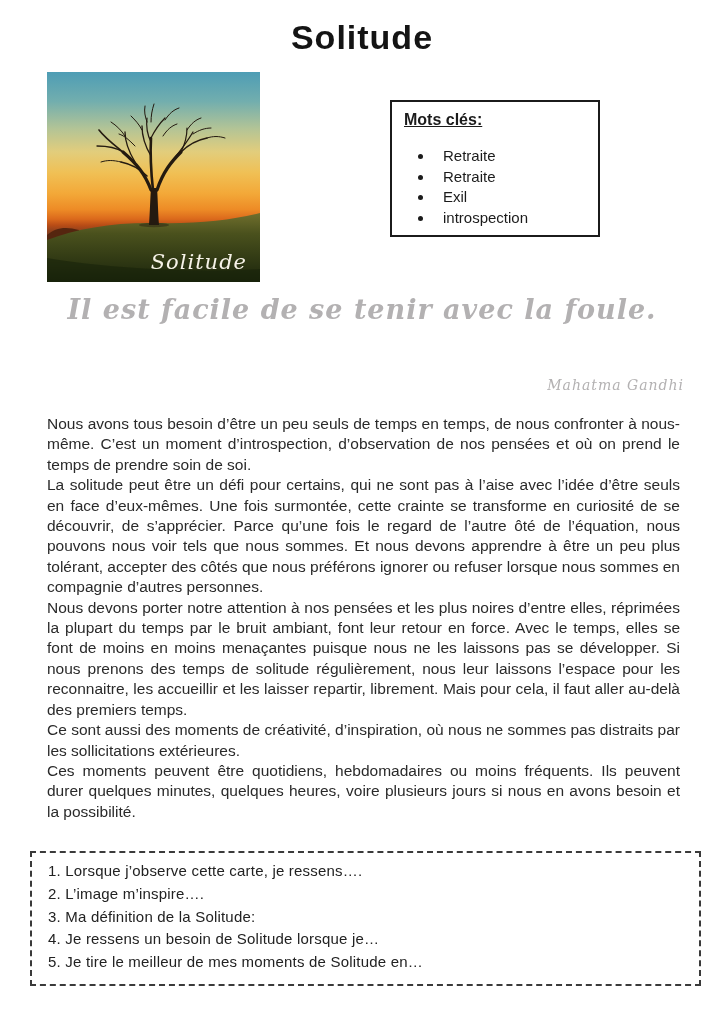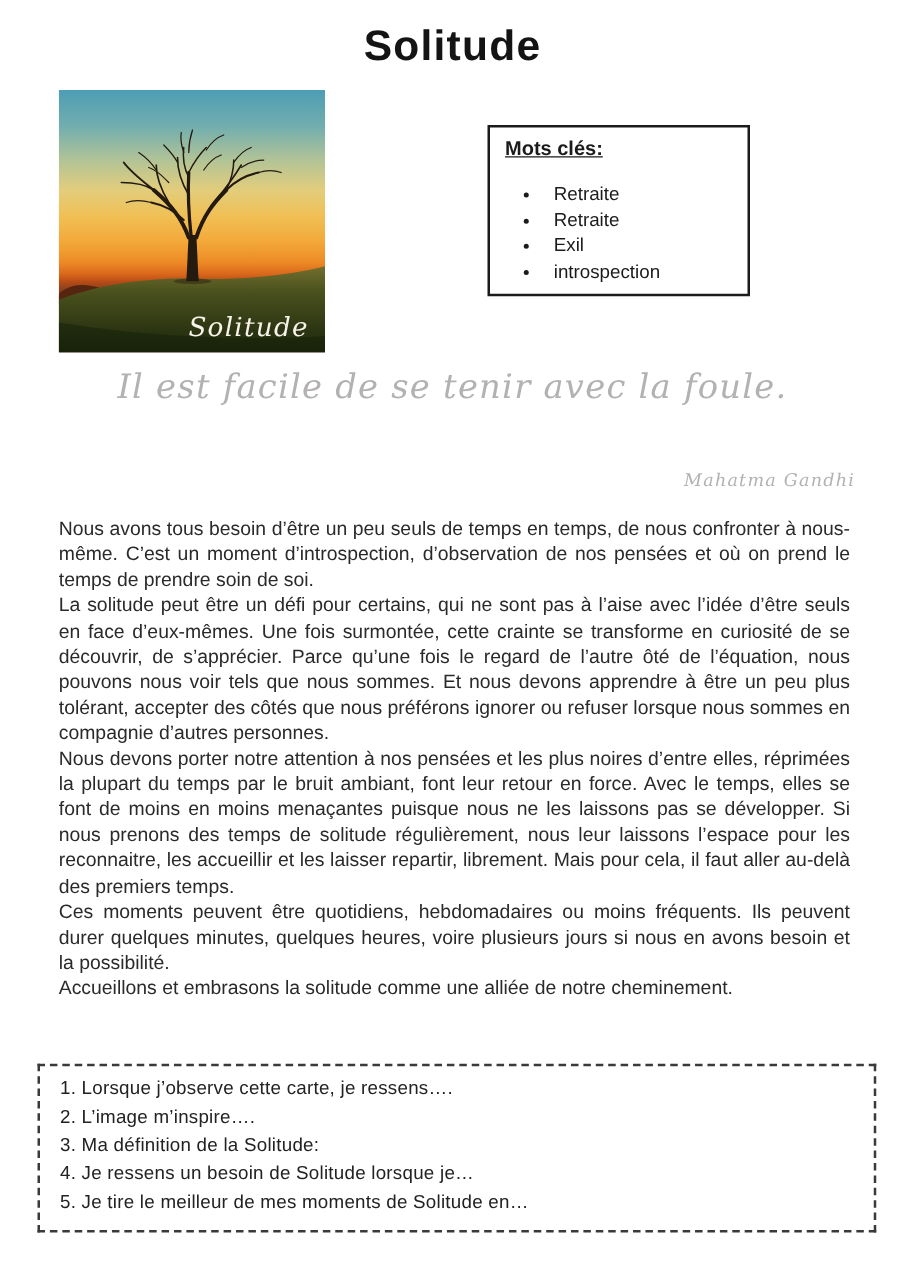--- a/index.html
+++ b/index.html
@@ -74,20 +74,21 @@
     position: absolute;
     top: 293px; left: 0;
     width: 100%;
     text-align: center;
     font-family: "DejaVu Serif", serif;
     font-style: italic;
     font-size: 27px;
     line-height: 33px;
     letter-spacing: 1px;
     color: #b3b1b2;
+    font-weight: bold;
   }
   .quote-author {
     position: absolute;
     top: 377px; right: 40px;
     font-family: "DejaVu Serif", serif;
     font-style: italic;
     font-size: 14px;
     letter-spacing: 1px;
     color: #b3b1b2;
   }
@@ -197,22 +198,22 @@
 
   <div class="quote">
     <div>Il est facile de se tenir avec la foule.</div>
   </div>
   <div class="quote-author">Mahatma Gandhi</div>
 
   <div class="body-text">
     <p>Nous avons tous besoin d’être un peu seuls de temps en temps, de nous confronter à nous-même. C’est un moment d’introspection, d’observation de nos pensées et où on prend le temps de prendre soin de soi.</p>
     <p>La solitude peut être un défi pour certains, qui ne sont pas à l’aise avec l’idée d’être seuls en face d’eux-mêmes. Une fois surmontée, cette crainte se transforme en curiosité de se découvrir, de s’apprécier. Parce qu’une fois le regard de l’autre ôté de l’équation, nous pouvons nous voir tels que nous sommes. Et nous devons apprendre à être un peu plus tolérant, accepter des côtés que nous préférons ignorer ou refuser lorsque nous sommes en compagnie d’autres personnes.</p>
     <p>Nous devons porter notre attention à nos pensées et les plus noires d’entre elles, réprimées la plupart du temps par le bruit ambiant, font leur retour en force. Avec le temps, elles se font de moins en moins menaçantes puisque nous ne les laissons pas se développer. Si nous prenons des temps de solitude régulièrement, nous leur laissons l’espace pour les reconnaitre, les accueillir et les laisser repartir, librement. Mais pour cela, il faut aller au-delà des premiers temps.</p>
+    <p>Ce sont aussi des moments de créativité, d’inspiration, où nous ne sommes pas distraits par les sollicitations extérieures.</p>
     <p>Ces moments peuvent être quotidiens, hebdomadaires ou moins fréquents. Ils peuvent durer quelques minutes, quelques heures, voire plusieurs jours si nous en avons besoin et la possibilité.</p>
-    <p>Accueillons et embrasons la solitude comme une alliée de notre cheminement.</p>
   </div>
 
   <div class="prompts">
     <div class="prompt">1. Lorsque j’observe cette carte, je ressens….</div>
     <div class="prompt">2. L’image m’inspire….</div>
     <div class="prompt">3. Ma définition de la Solitude:</div>
     <div class="prompt">4. Je ressens un besoin de Solitude lorsque je…</div>
     <div class="prompt">5. Je tire le meilleur de mes moments de Solitude en…</div>
   </div>
 

